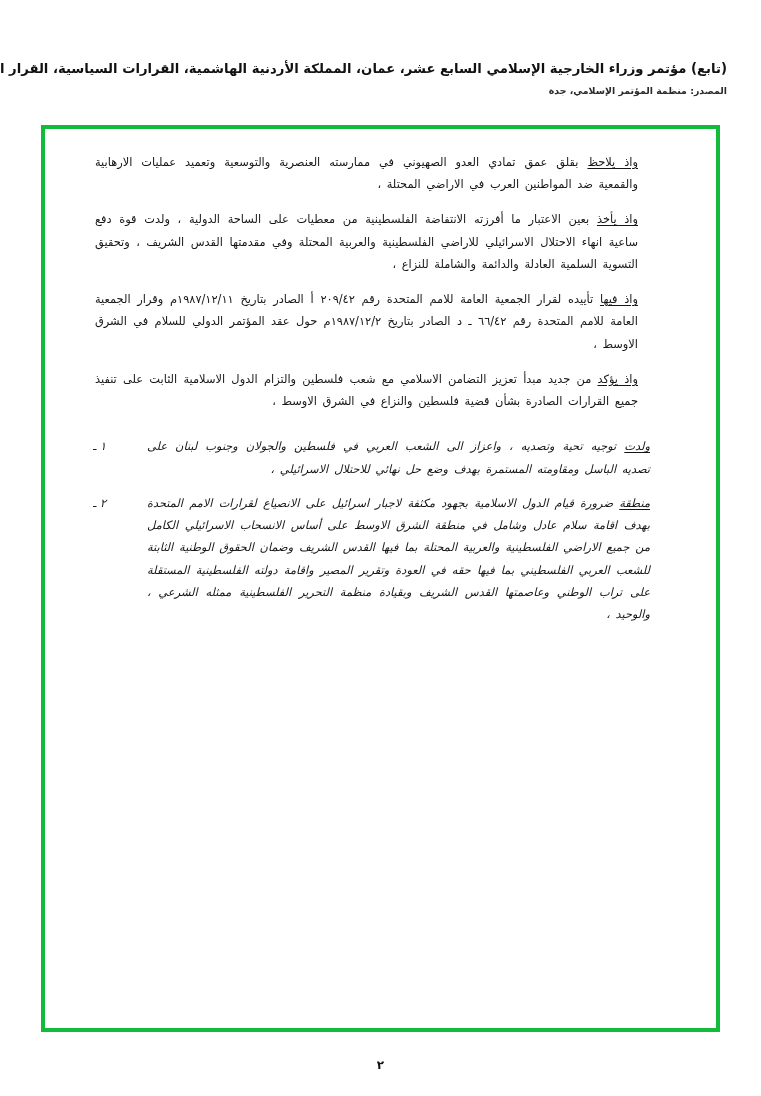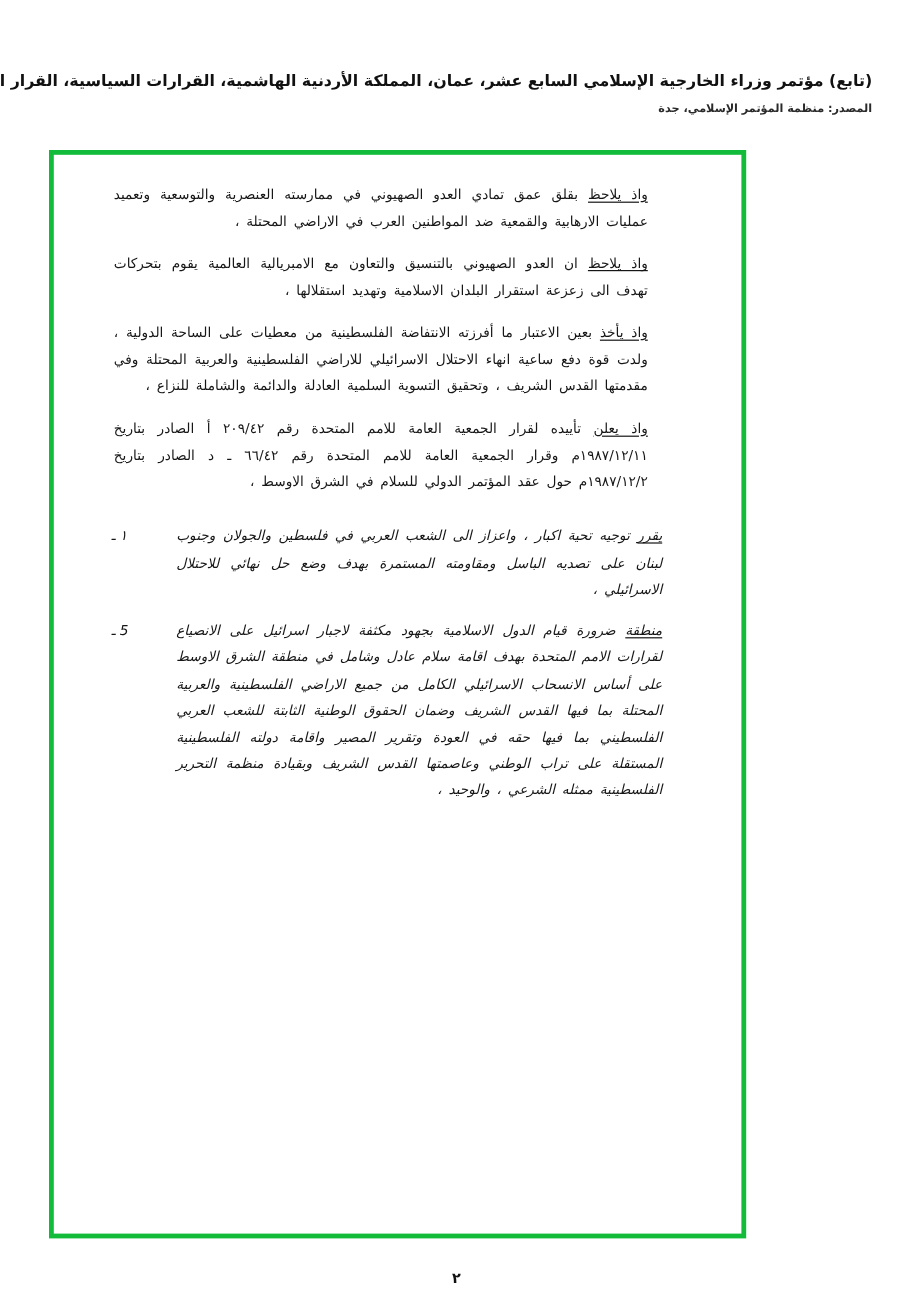--- a/index.html
+++ b/index.html
@@ -47,21 +47,21 @@
     direction: rtl;
     white-space: nowrap;
     text-align: right;
   }
 
   
   .frame {
     position: absolute;
     left: 41px;
     top: 125px;
-    width: 581px;
+    width: 679px;
     height: 907px;
     border: 4px solid #13bb3a;
     box-sizing: border-box;
     background: #ffffff;
   }
   .frame-inner {
     padding: 22px 44px 10px 44px;
     height: 100%;
     box-sizing: border-box;
     overflow: hidden;
@@ -148,48 +148,48 @@
   <div class="frame">
     <div class="frame-inner">
 
       <p class="para">
         <span class="lead">واذ يلاحظ</span>
         <span>بقلق عمق تمادي العدو الصهيوني في ممارسته العنصرية والتوسعية وتعميد عمليات الارهابية والقمعية ضد المواطنين العرب في الاراضي المحتلة ،</span>
       </p>
 
 
 
-      <p class="para">
-        <span class="lead">واذ يلاحظ</span>
-        <span>ان العدو الصهيوني بالتنسيق والتعاون مع الامبريالية العالمية يقوم بتحركات تهدف الى زعزعة استقرار البلدان الاسلامية وتهديد استقلالها ،</span>
-      </p>
 
       <p class="para">
         <span class="lead">واذ يأخذ</span>
         <span>بعين الاعتبار ما أفرزته الانتفاضة الفلسطينية من معطيات على الساحة الدولية ، ولدت قوة دفع ساعية انهاء الاحتلال الاسرائيلي للاراضي الفلسطينية والعربية المحتلة وفي مقدمتها القدس الشريف ، وتحقيق التسوية السلمية العادلة والدائمة والشاملة للنزاع ،</span>
       </p>
 
       <p class="para">
-        <span class="lead">واذ يعلن</span>
+        <span class="lead">واذ فيها</span>
         <span>تأييده لقرار الجمعية العامة للامم المتحدة رقم ٢٠٩/٤٢ أ الصادر بتاريخ ١٩٨٧/١٢/١١م وقرار الجمعية العامة للامم المتحدة رقم ٦٦/٤٢ ـ د الصادر بتاريخ ١٩٨٧/١٢/٢م حول عقد المؤتمر الدولي للسلام في الشرق الاوسط ،</span>
       </p>
 
+      <p class="para">
+        <span class="lead">واذ يؤكد</span>
+        <span>من جديد مبدأ تعزيز التضامن الاسلامي مع شعب فلسطين والتزام الدول الاسلامية الثابت على تنفيذ جميع القرارات الصادرة بشأن قضية فلسطين والنزاع في الشرق الاوسط ،</span>
+      </p>
 
       <div class="spacer-sm"></div>
 
       <div class="num-item">
         <div class="num">١ ـ</div>
         <div class="num-body">
-          <span class="lead">يقرر</span>
-          <span>توجيه تحية اكبار ، واعزاز الى الشعب العربي في فلسطين والجولان وجنوب لبنان على تصديه الباسل ومقاومته المستمرة بهدف وضع حل نهائي للاحتلال الاسرائيلي ،</span>
+          <span class="lead">ولدت</span>
+          <span>توجيه تحية وتصديه ، واعزاز الى الشعب العربي في فلسطين والجولان وجنوب لبنان على تصديه الباسل ومقاومته المستمرة بهدف وضع حل نهائي للاحتلال الاسرائيلي ،</span>
         </div>
       </div>
 
       <div class="num-item">
-        <div class="num">5 ـ</div>
+        <div class="num">٢ ـ</div>
         <div class="num-body">
           <span class="lead">منطقة</span>
           <span>ضرورة قيام الدول الاسلامية بجهود مكثفة لاجبار اسرائيل على الانصياع لقرارات الامم المتحدة بهدف اقامة سلام عادل وشامل في منطقة الشرق الاوسط على أساس الانسحاب الاسرائيلي الكامل من جميع الاراضي الفلسطينية والعربية المحتلة بما فيها القدس الشريف وضمان الحقوق الوطنية الثابتة للشعب العربي الفلسطيني بما فيها حقه في العودة وتقرير المصير واقامة دولته الفلسطينية المستقلة على تراب الوطني وعاصمتها القدس الشريف وبقيادة منظمة التحرير الفلسطينية ممثله الشرعي ، والوحيد ،</span>
         </div>
       </div>
 
     </div>
   </div>
 
   <div class="page-number">٢</div>

